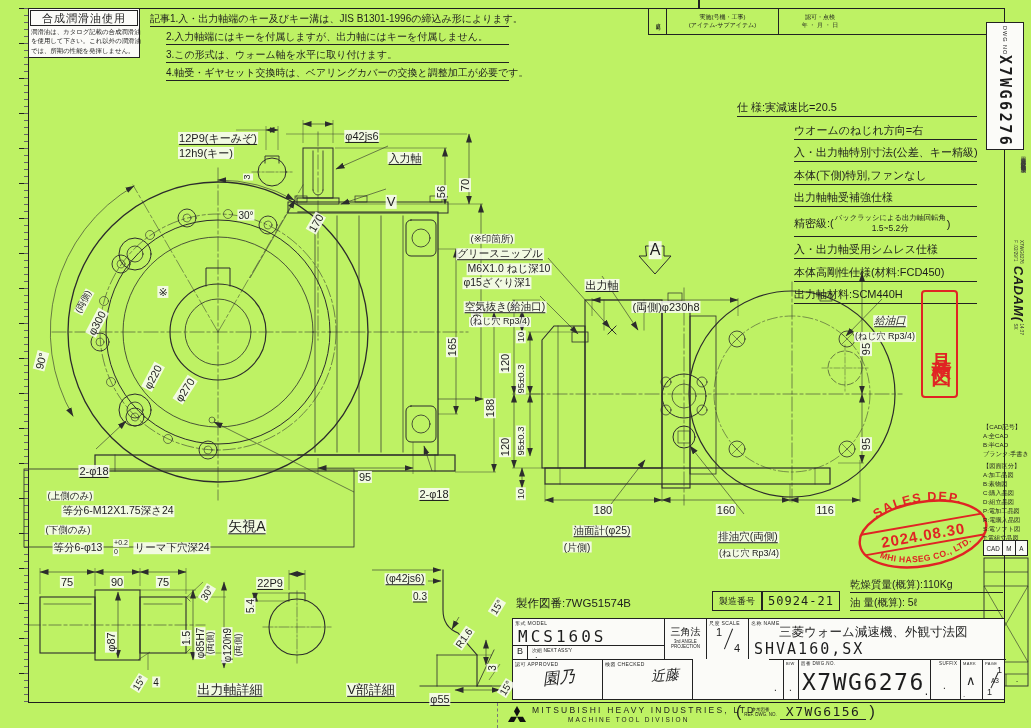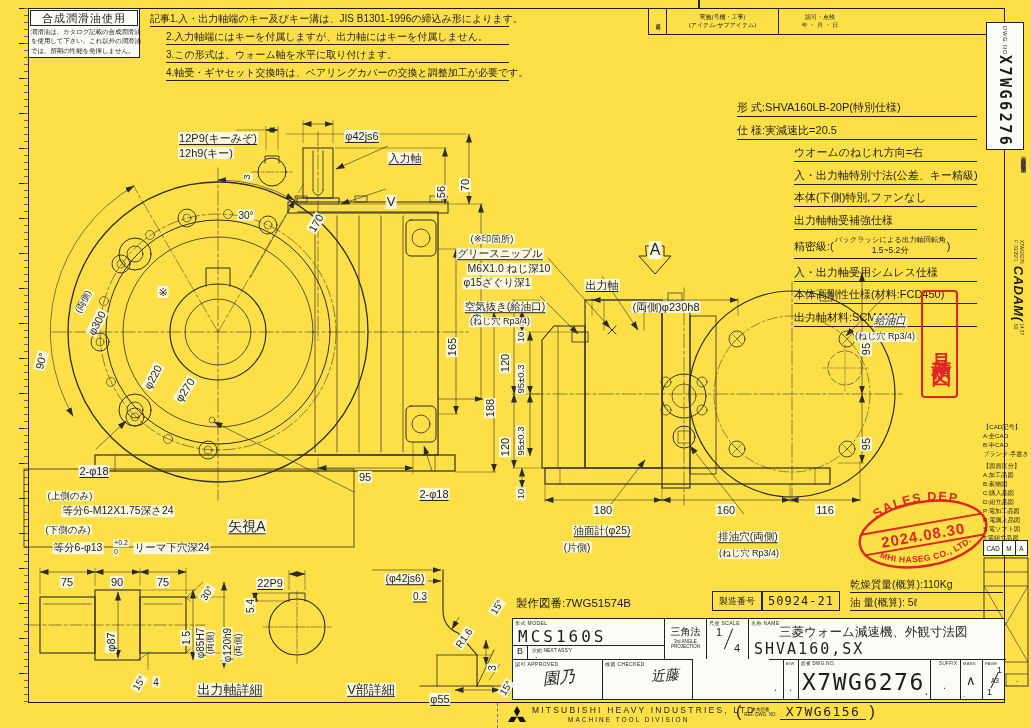--- a/index.html
+++ b/index.html
@@ -1,17 +1,17 @@
 <!DOCTYPE html>
 <html><head>
 <meta charset="utf-8">
 <style>
 *{margin:0;padding:0;box-sizing:border-box}
 html,body{background:#ddd}
-.sheet{position:relative;width:1031px;height:728px;background:#fde047;font-family:"Liberation Sans","DejaVu Sans",sans-serif;color:#1d1d1d;overflow:hidden}
+.sheet{position:relative;width:1031px;height:728px;background:#bef264;font-family:"Liberation Sans","DejaVu Sans",sans-serif;color:#1d1d1d;overflow:hidden}
 .abs{position:absolute}
 .mono{font-family:"DejaVu Sans Mono",monospace}
 .frame{left:28px;top:8px;width:977px;height:695px;border:1.6px solid #1f1f1f}
 .ruler{left:18px;top:8px;width:10px;height:695px;
  background-image:repeating-linear-gradient(to bottom,#666 0 1px,transparent 1px 7px),repeating-linear-gradient(to bottom,#222 0 1.4px,transparent 1.4px 35px);
  background-size:4px 100%,9px 100%;background-position:right top,right top;background-repeat:no-repeat}
 .topfold{left:698px;top:0;width:2px;height:8px;background:#222}
 .botfold{left:497px;top:703px;width:1px;height:25px;border-left:1.4px dashed #777}
 
 .lub{left:28px;top:8px;width:112px;height:50px;border:1.3px solid #222;background:#fbfbf8;z-index:4}
@@ -135,21 +135,20 @@
   </div>
   <div class="abs cadrow">
     <div>CAD</div>
     <div>M</div>
     <div>A</div>
   </div>
   <div class="xcell" style="left:984px;top:674px">A3</div>
   <div class="xcell" style="left:1006px;top:674px">-</div>
 
   <div class="abs specs">
-    <div class="spec">形 式:SHVA160LB-20P(特別仕様)</div>
     <div class="spec">仕 様:実減速比=20.5</div>
     <div class="spec ind">ウオームのねじれ方向=右</div>
     <div class="spec ind">入・出力軸特別寸法(公差、キー精級)</div>
     <div class="spec ind">本体(下側)特別,ファンなし</div>
     <div class="spec ind">出力軸軸受補強仕様</div>
     <div class="prec">
       <span>精密級:(</span>
       <span class="pcol">
         <span class="p1">バックラッシによる出力軸回転角</span>
         <span class="p2">1.5~5.2分</span>

